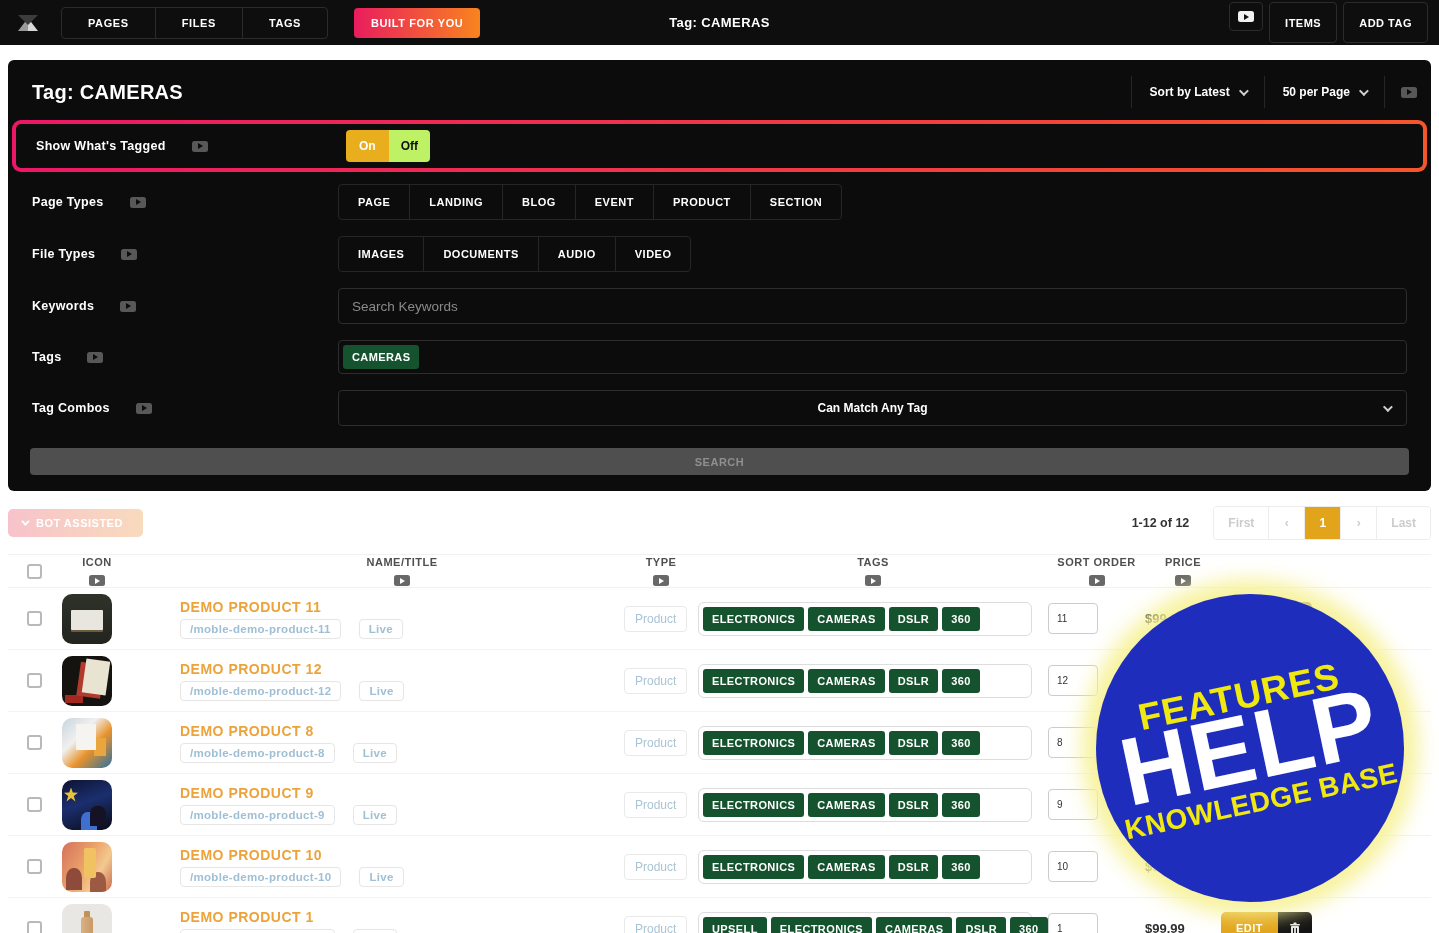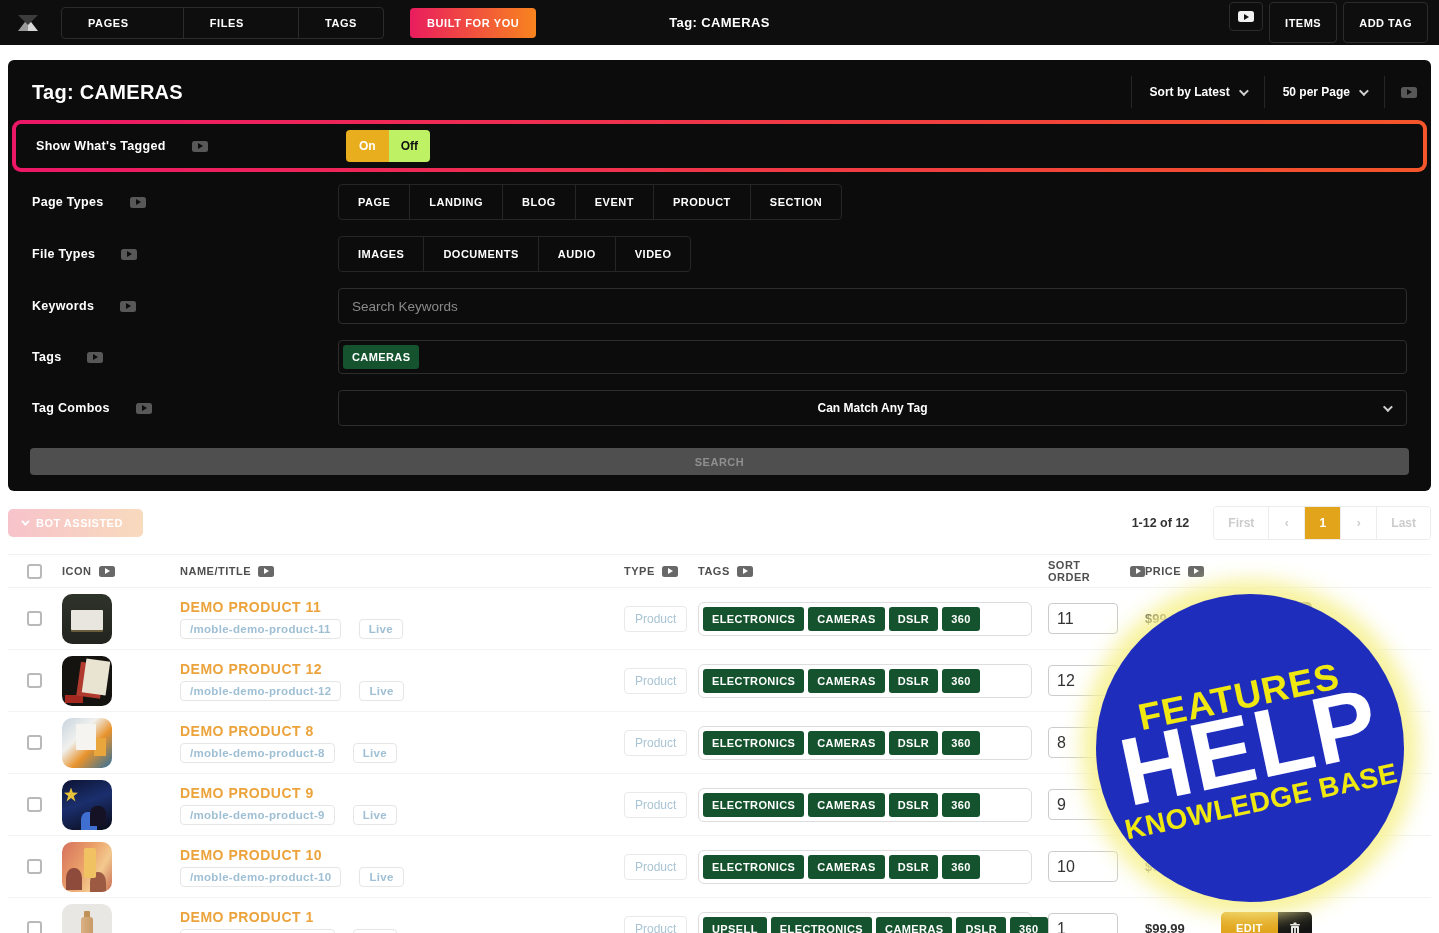--- a/index.html
+++ b/index.html
@@ -2,21 +2,21 @@
 <html><head>
 <meta charset="utf-8">
 <style>
   * { margin:0; padding:0; box-sizing:border-box; }
   html,body { width:1439px; height:933px; overflow:hidden; background:#fff;
     font-family:"Liberation Sans", sans-serif; }
 
   
   .topbar { height:45px; background:#0e0e0e; display:flex; align-items:center; position:relative; }
   .logo { width:30px; height:30px; margin-left:13px; display:flex; align-items:center; justify-content:center; }
-  .nav-group { display:flex; margin-left:18px; border:1px solid #2b2b2b; border-radius:4px; overflow:hidden;gap:28px; }
+  .nav-group { display:flex; margin-left:18px; border:1px solid #2b2b2b; border-radius:4px; overflow:hidden; }
   .nav-btn { padding:9px 26px; color:#fff; font-size:11px; font-weight:bold; letter-spacing:.6px; cursor:pointer; }
   .nav-btn + .nav-btn { border-left:1px solid #2b2b2b; }
   .bfy-btn { margin-left:26px; padding:9px 17px; border-radius:4px; color:#fff; font-size:11px; font-weight:bold;
     letter-spacing:.6px; background:linear-gradient(90deg,#e91c5e,#f8841e); cursor:pointer; }
   .topbar-title { position:absolute; left:50%; transform:translateX(-50%); color:#fff; font-size:13px; font-weight:bold; letter-spacing:.4px; }
   .topbar-right { margin-left:auto; margin-right:11px; display:flex; gap:6px; }
   .top-icon-btn { width:34px; height:29px; border:1px solid #2b2b2b; border-radius:4px; display:flex; align-items:center; justify-content:center; cursor:pointer; }
   .top-btn { height:41px; padding:0 15px; border:1px solid #2b2b2b; border-radius:4px; color:#fff; font-size:11px;
     font-weight:bold; letter-spacing:.5px; display:flex; align-items:center; cursor:pointer; }
 
@@ -79,21 +79,21 @@
   .pager { display:flex; border:1px solid #ececec; border-radius:4px; overflow:hidden; }
   .pg-btn { min-width:36px; padding:9px 14px; text-align:center; font-size:12px; font-weight:bold; color:#ccc;
     border-right:1px solid #ececec; cursor:pointer; background:#fff; }
   .pg-btn:last-child { border-right:none; }
   .pg-active { background:#e2a41b; color:#fff; }
 
   .table { margin:14px 8px 0 8px; }
   .t-head, .t-row { display:grid; grid-template-columns:42px 70px 492px 74px 350px 97px 76px auto;
     align-items:center; padding-left:12px; }
   .t-head { height:34px; border-top:1px solid #f1f1f1; border-bottom:1px solid #f1f1f1; }
-  .th { color:#4f4f4f; font-size:11px; font-weight:bold; letter-spacing:.5px; display:flex; align-items:center; gap:7px; }
+  .th { color:#4f4f4f; font-size:11px; font-weight:bold; letter-spacing:.5px; display:flex; align-items:center; gap:7px;flex-direction:column; }
   .t-row { height:62px; border-bottom:1px solid #f3f3f3; }
 
   .cbx { width:15px; height:15px; border:2px solid #b9b9b9; border-radius:3px; background:#fff; cursor:pointer; }
   .thumb { width:50px; height:50px; border-radius:10px; overflow:hidden; position:relative; }
 
   .thumb-board { background:linear-gradient(180deg,#2e332a 0%,#23241f 100%); }
   .thumb-board::after { content:''; position:absolute; left:9px; top:16px; width:32px; height:20px; background:#e8e6df; border-radius:1px; box-shadow:0 2px 0 #6b5c3c; }
   .thumb-sign { background:#151310; }
   .thumb-sign::after { content:''; position:absolute; right:4px; top:4px; width:24px; height:34px; background:#e9e4d2; transform:rotate(8deg); box-shadow:-5px 4px 0 #b03a2e; }
   .thumb-sign::before { content:''; position:absolute; left:3px; bottom:3px; width:18px; height:8px; background:#a3281f; }
@@ -108,21 +108,21 @@
   .thumb-bottle { background:#e9e7e4; }
   .thumb-bottle::after { content:''; position:absolute; left:19px; top:13px; width:12px; height:28px; background:linear-gradient(90deg,#d9b183,#c89a66); border-radius:3px 3px 2px 2px; }
   .thumb-bottle::before { content:''; position:absolute; left:22px; top:7px; width:6px; height:8px; background:#c09258; border-radius:1px; }
 
   .name-cell { display:flex; flex-direction:column; gap:4px; }
   .p-title { color:#eca33b; font-size:14px; font-weight:bold; letter-spacing:.5px; cursor:pointer; }
   .badge-line { display:flex; gap:18px; }
   .slug-badge, .live-badge { border:1px solid #e6e6e6; border-radius:4px; padding:3px 9px; color:#9fbfd4; font-size:11.5px; font-weight:bold; letter-spacing:.3px; }
   .type-badge { display:inline-block; border:1px solid #e9e9e9; border-radius:4px; padding:5px 10px; color:#a9c4d4; font-size:12px; }
   .tags-box { border:1px solid #ddd; border-radius:6px; background:#fff; padding:4px; display:flex; gap:4px; width:334px; align-items:center; }
-  .sort-input { width:70px; height:31px; border:1px solid #ccc; border-radius:4px; padding:0 8px; font-size:16px; color:#333; font-family:inherit; outline:none; }
+  .sort-input { width:50px; height:31px; border:1px solid #ccc; border-radius:4px; padding:0 8px; font-size:10px; color:#333; font-family:inherit; outline:none; }
   .price-cell { color:#2f2f2f; font-size:13px; font-weight:bold; }
   .action-group { display:flex; border-radius:5px; overflow:hidden; width:max-content; }
   .edit-btn { background:#e2a41b; color:#fff; font-size:11px; font-weight:bold; letter-spacing:.5px; padding:10px 15px; cursor:pointer; }
   .trash-btn { background:#141414; padding:10px 11px; display:flex; align-items:center; cursor:pointer; }
 
   
   .help-badge { position:absolute; left:1096px; top:594px; width:308px; height:308px; border-radius:50%;
     background:#1f2dbd; box-shadow:0 0 20px 14px rgba(247,241,150,.95); z-index:50;
     display:flex; align-items:center; justify-content:center; }
   .help-rot { transform:rotate(-12deg); text-align:center; }

